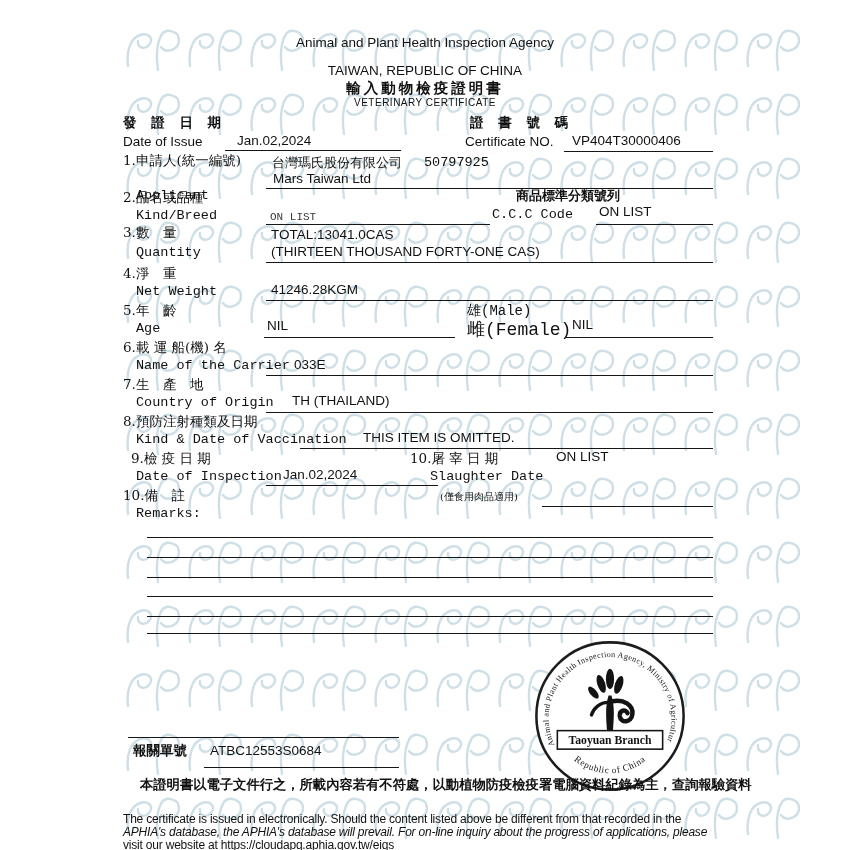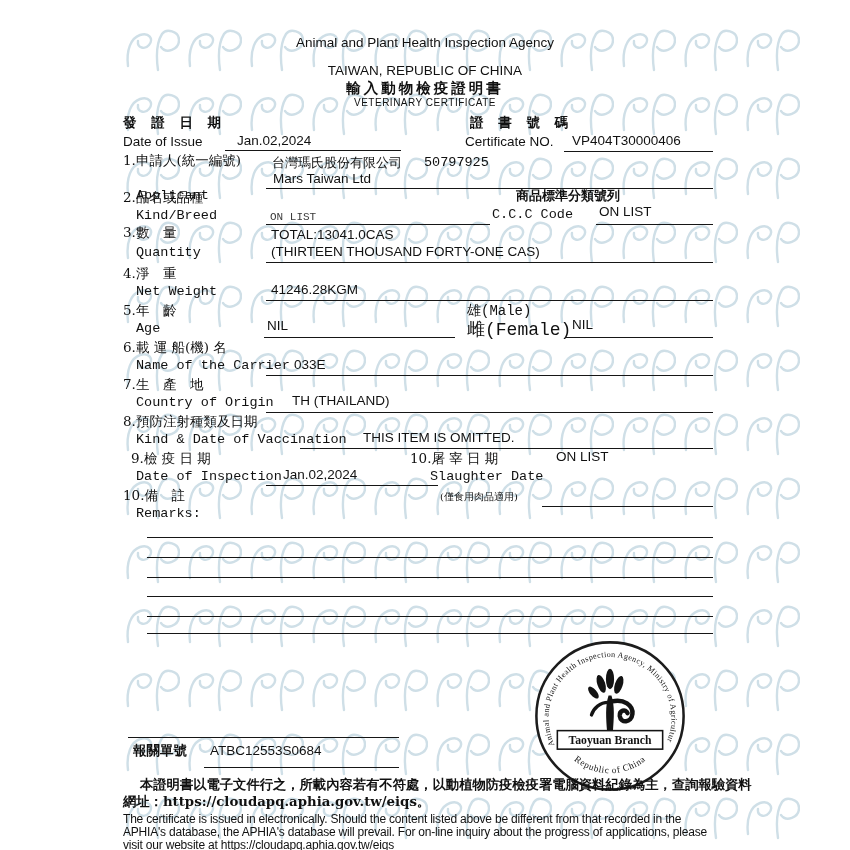--- a/index.html
+++ b/index.html
@@ -995,18 +995,17 @@
       <text y="28.5" text-anchor="middle" font-size="12" font-weight="bold" font-family="Liberation Serif, serif" fill="#131313">Taoyuan Branch</text>
     </svg>
   </div>
 
   <div class="line" style="left:128px;top:737px;width:271px;"></div>
   <div class="t zhb fs13" style="left:133px;top:743px;">報關單號</div>
   <div class="t sans fs13" style="left:210px;top:743px;text-align:right;">ATBC12553S0684</div>
   <div class="line" style="left:204px;top:767px;width:195px;"></div>
 
   <div class="t zhb" style="left:123px;top:777px;font-size:13.3px;margin-left:17px;">本證明書以電子文件行之，所載內容若有不符處，以動植物防疫檢疫署電腦資料紀錄為主，查詢報驗資料</div>
-  <div class="t zhb" style="left:123px;top:794px;font-size:13.3px;">網址：https://cloudapq.aphia.gov.tw/eiqs。</div>
   <div class="t sans fs12" style="left:123px;top:813px;letter-spacing:-0.2px;">The certificate is issued in electronically. Should the content listed above be different from that recorded in the</div>
-  <div class="t sans fs12" style="left:123px;top:826px;letter-spacing:-0.2px;">APHIA's database, the APHIA's database will prevail. For on-line inquiry about the progress of applications, please</div>
+  <div class="t sans fs12" style="left:123px;top:826px;letter-spacing:-0.2px;font-style:italic;">APHIA's database, the APHIA's database will prevail. For on-line inquiry about the progress of applications, please</div>
   <div class="t sans fs12" style="left:123px;top:839px;letter-spacing:-0.2px;">visit our website at https://cloudapq.aphia.gov.tw/eiqs</div>
 
 </div>
 
 </body></html>

